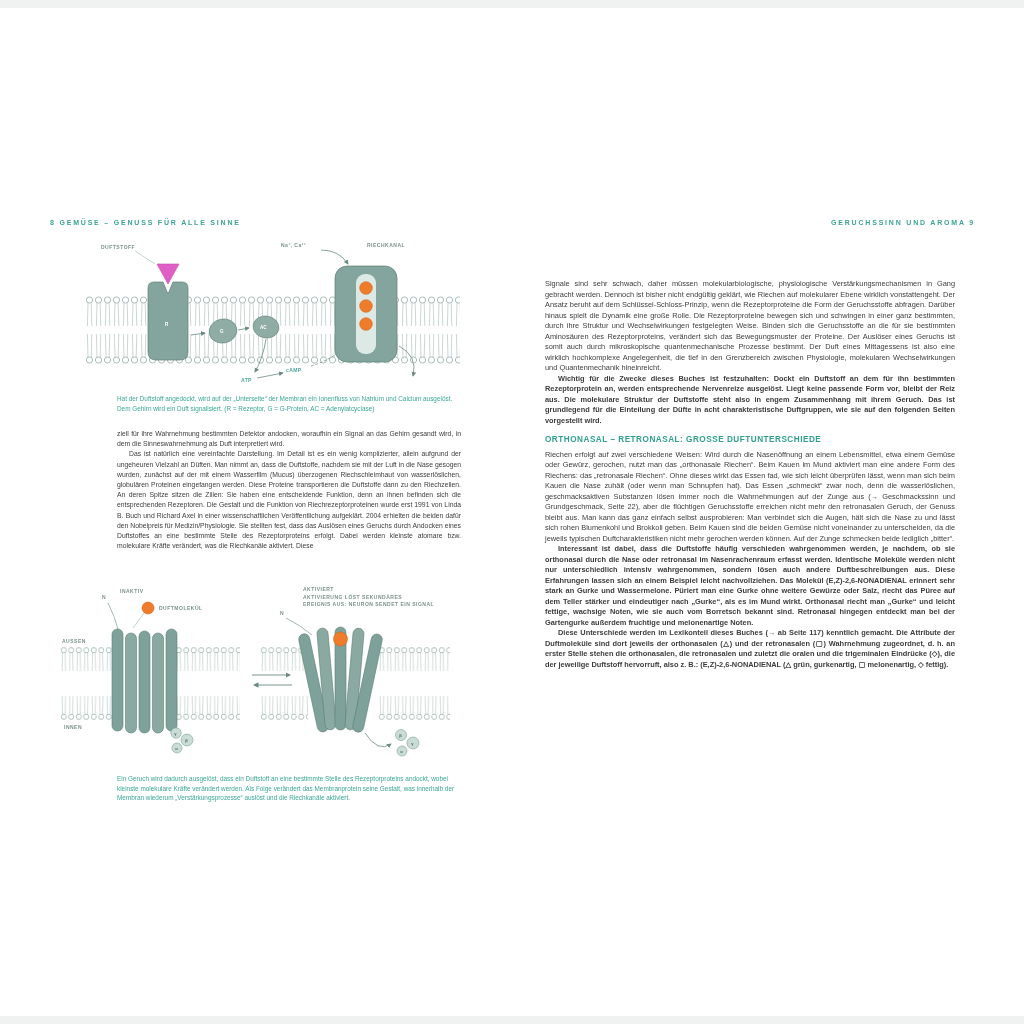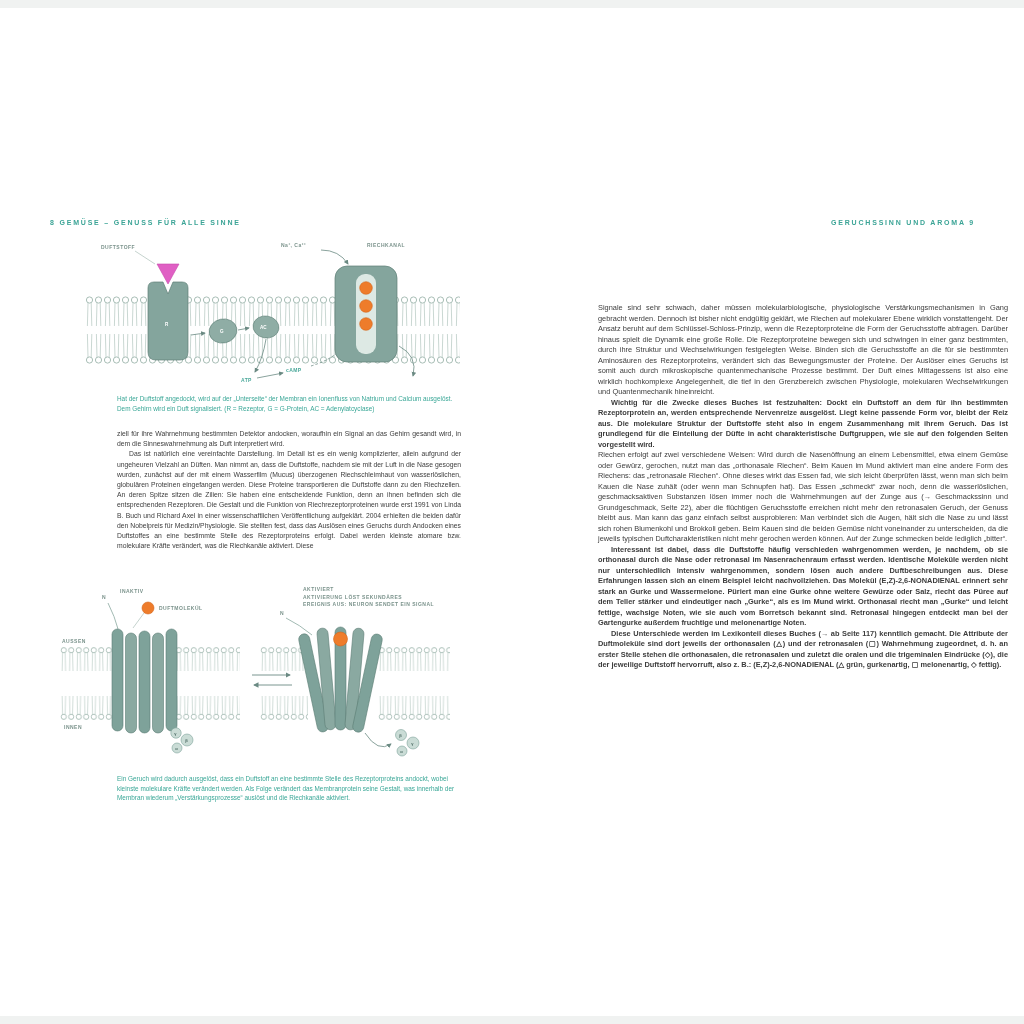--- a/index.html
+++ b/index.html
@@ -14,22 +14,22 @@
   .header-right{right:49px;text-align:right;}
 
   .body-col{position:absolute;left:117px;width:344px;font-size:6.8px;line-height:10.2px;
             text-align:justify;color:#3c3c3c;}
   .body-col p{margin:0;}
   .body-col p.indent{text-indent:12px;}
 
   .caption{position:absolute;left:117px;width:344px;font-size:6.4px;line-height:9.6px;
            color:#3aa797;text-align:left;}
 
-  .right-col{position:absolute;left:598px;top:279px;width:410px;font-size:7.4px;line-height:10.5px;
-             text-align:justify;color:#3c3c3c;margin-top:24px;}
+  .right-col{position:absolute;left:545px;top:279px;width:410px;font-size:7.4px;line-height:10.5px;
+             text-align:justify;color:#3c3c3c;}
   .right-col p{margin:0;}
   .right-col p.indent{text-indent:13px;font-weight:bold;}
   .section-heading{margin:9px 0 4px 0;font-size:8.2px;font-weight:700;letter-spacing:0.5px;
                    color:#2f9f90;text-align:left;}
 
   .diagram{position:absolute;}
   .dg1{left:85px;top:238px;}
   .dg2{left:60px;top:583px;}
 
   svg text.dlabel{font-family:"Liberation Sans",sans-serif;font-size:5px;font-weight:700;
@@ -216,17 +216,18 @@
       <text class="glabel" x="351.2" y="161.8">γ</text>
       <text class="glabel" x="340.2" y="169.8">α</text>
     </g>
   </svg>
 
   <div class="caption" style="top:774px;">Ein Geruch wird dadurch ausgelöst, dass ein Duftstoff an eine bestimmte Stelle des Rezeptorproteins andockt, wobei kleinste molekulare Kräfte verändert werden. Als Folge verändert das Membranprotein seine Gestalt, was innerhalb der Membran wiederum „Verstärkungsprozesse“ auslöst und die Riechkanäle aktiviert.</div>
 
   <div class="right-col">
     <p>Signale sind sehr schwach, daher müssen molekularbiologische, physiologische Verstärkungsmechanismen in Gang gebracht werden. Dennoch ist bisher nicht endgültig geklärt, wie Riechen auf molekularer Ebene wirklich vonstattengeht. Der Ansatz beruht auf dem Schlüssel-Schloss-Prinzip, wenn die Rezeptorproteine die Form der Geruchsstoffe abfragen. Darüber hinaus spielt die Dynamik eine große Rolle. Die Rezeptorproteine bewegen sich und schwingen in einer ganz bestimmten, durch ihre Struktur und Wechselwirkungen festgelegten Weise. Binden sich die Geruchsstoffe an die für sie bestimmten Aminosäuren des Rezeptorproteins, verändert sich das Bewegungsmuster der Proteine. Der Auslöser eines Geruchs ist somit auch durch mikroskopische quantenmechanische Prozesse bestimmt. Der Duft eines Mittagessens ist also eine wirklich hochkomplexe Angelegenheit, die tief in den Grenzbereich zwischen Physiologie, molekularen Wechselwirkungen und Quantenmechanik hineinreicht.</p>
     <p class="indent">Wichtig für die Zwecke dieses Buches ist festzuhalten: Dockt ein Duftstoff an dem für ihn bestimmten Rezeptorprotein an, werden entsprechende Nervenreize ausgelöst. Liegt keine passende Form vor, bleibt der Reiz aus. Die molekulare Struktur der Duftstoffe steht also in engem Zusammenhang mit ihrem Geruch. Das ist grundlegend für die Einteilung der Düfte in acht charakteristische Duftgruppen, wie sie auf den folgenden Seiten vorgestellt wird.</p>
+    <h2 class="section-heading">ORTHONASAL – RETRONASAL: GROSSE DUFTUNTERSCHIEDE</h2>
     <p>Riechen erfolgt auf zwei verschiedene Weisen: Wird durch die Nasenöffnung an einem Lebensmittel, etwa einem Gemüse oder Gewürz, gerochen, nutzt man das „orthonasale Riechen“. Beim Kauen im Mund aktiviert man eine andere Form des Riechens: das „retronasale Riechen“. Ohne dieses wirkt das Essen fad, wie sich leicht überprüfen lässt, wenn man sich beim Kauen die Nase zuhält (oder wenn man Schnupfen hat). Das Essen „schmeckt“ zwar noch, denn die wasserlöslichen, geschmacksaktiven Substanzen lösen immer noch die Wahrnehmungen auf der Zunge aus (→ Geschmackssinn und Grundgeschmack, Seite 22), aber die flüchtigen Geruchsstoffe erreichen nicht mehr den retronasalen Geruch, der Genuss bleibt aus. Man kann das ganz einfach selbst ausprobieren: Man verbindet sich die Augen, hält sich die Nase zu und lässt sich rohen Blumenkohl und Brokkoli geben. Beim Kauen sind die beiden Gemüse nicht voneinander zu unterscheiden, da die jeweils typischen Duftcharakteristiken nicht mehr gerochen werden können. Auf der Zunge schmecken beide lediglich „bitter“.</p>
     <p class="indent">Interessant ist dabei, dass die Duftstoffe häufig verschieden wahrgenommen werden, je nachdem, ob sie orthonasal durch die Nase oder retronasal im Nasenrachenraum erfasst werden. Identische Moleküle werden nicht nur unterschiedlich intensiv wahrgenommen, sondern lösen auch andere Duftbeschreibungen aus. Diese Erfahrungen lassen sich an einem Beispiel leicht nachvollziehen. Das Molekül (E,Z)-2,6-NONADIENAL erinnert sehr stark an Gurke und Wassermelone. Püriert man eine Gurke ohne weitere Gewürze oder Salz, riecht das Püree auf dem Teller stärker und eindeutiger nach „Gurke“, als es im Mund wirkt. Orthonasal riecht man „Gurke“ und leicht fettige, wachsige Noten, wie sie auch vom Borretsch bekannt sind. Retronasal hingegen entdeckt man bei der Gartengurke außerdem fruchtige und melonenartige Noten.</p>
     <p class="indent">Diese Unterschiede werden im Lexikonteil dieses Buches (→ ab Seite 117) kenntlich gemacht. Die Attribute der Duftmoleküle sind dort jeweils der orthonasalen (△) und der retronasalen (▢) Wahrnehmung zugeordnet, d. h. an erster Stelle stehen die orthonasalen, die retronasalen und zuletzt die oralen und die trigeminalen Eindrücke (◇), die der jeweilige Duftstoff hervorruft, also z. B.: (E,Z)-2,6-NONADIENAL (△ grün, gurkenartig, ▢ melonenartig, ◇ fettig).</p>
   </div>
 </div>
 
 </body></html>

